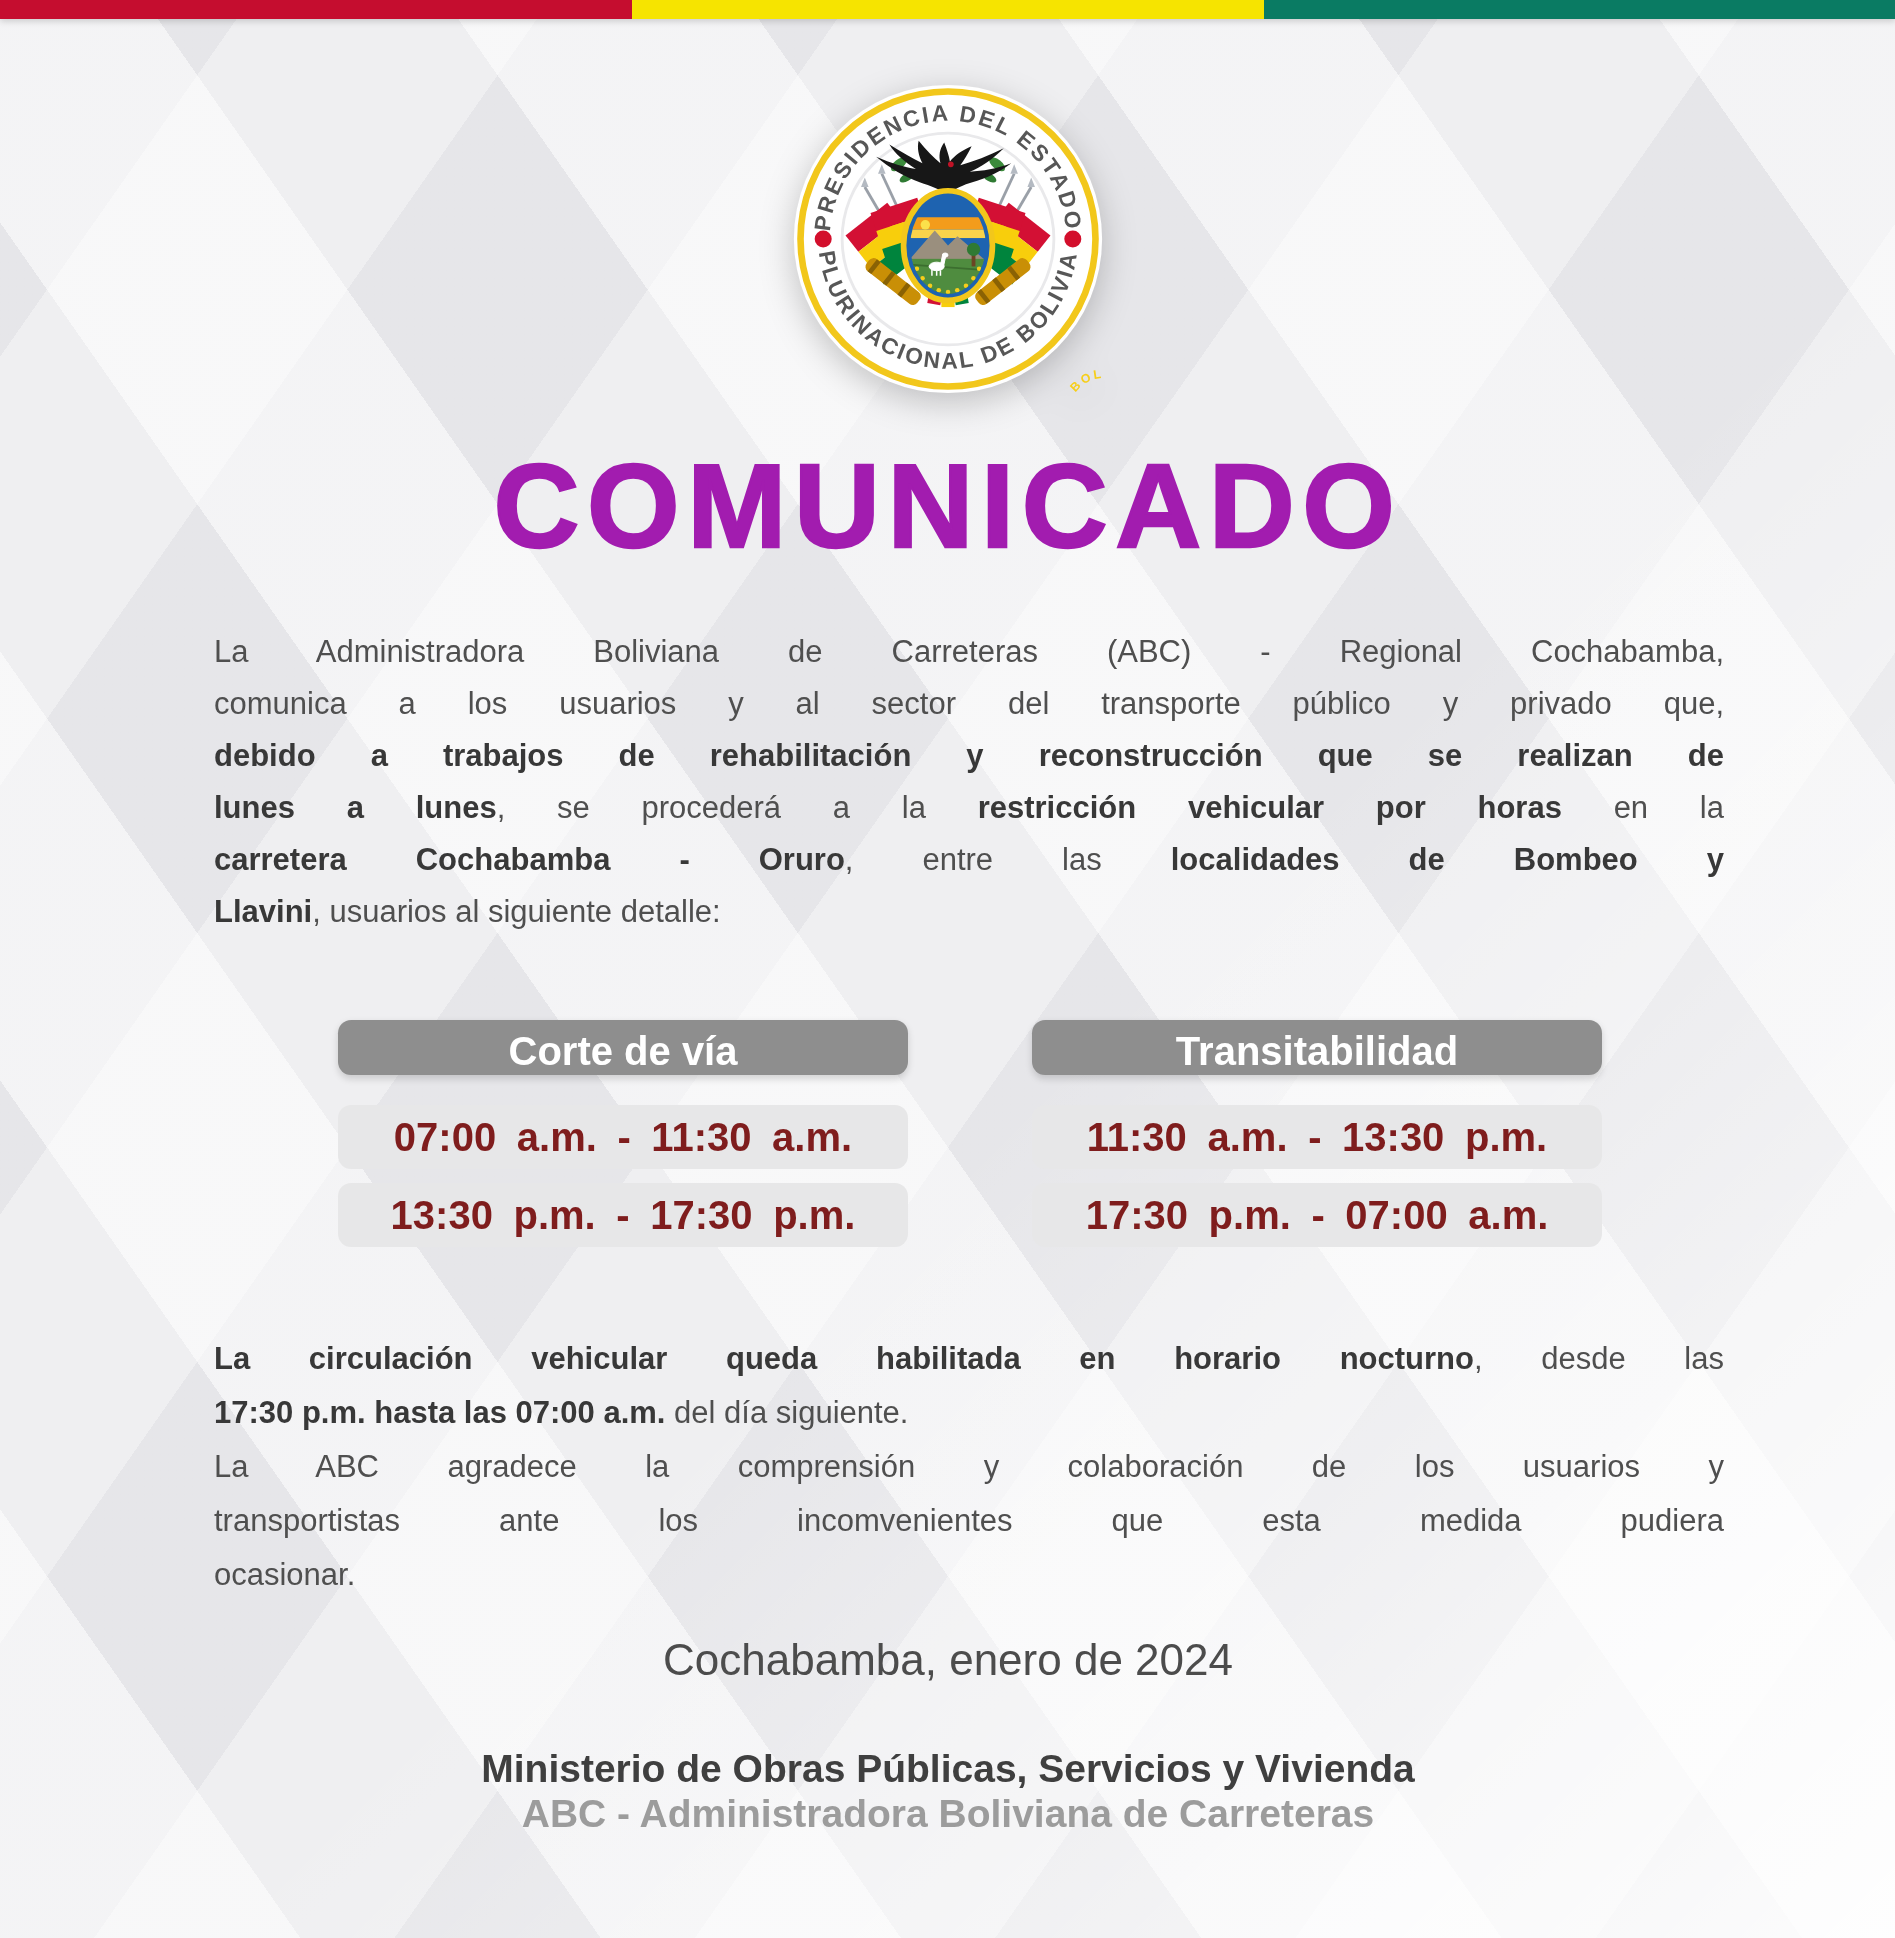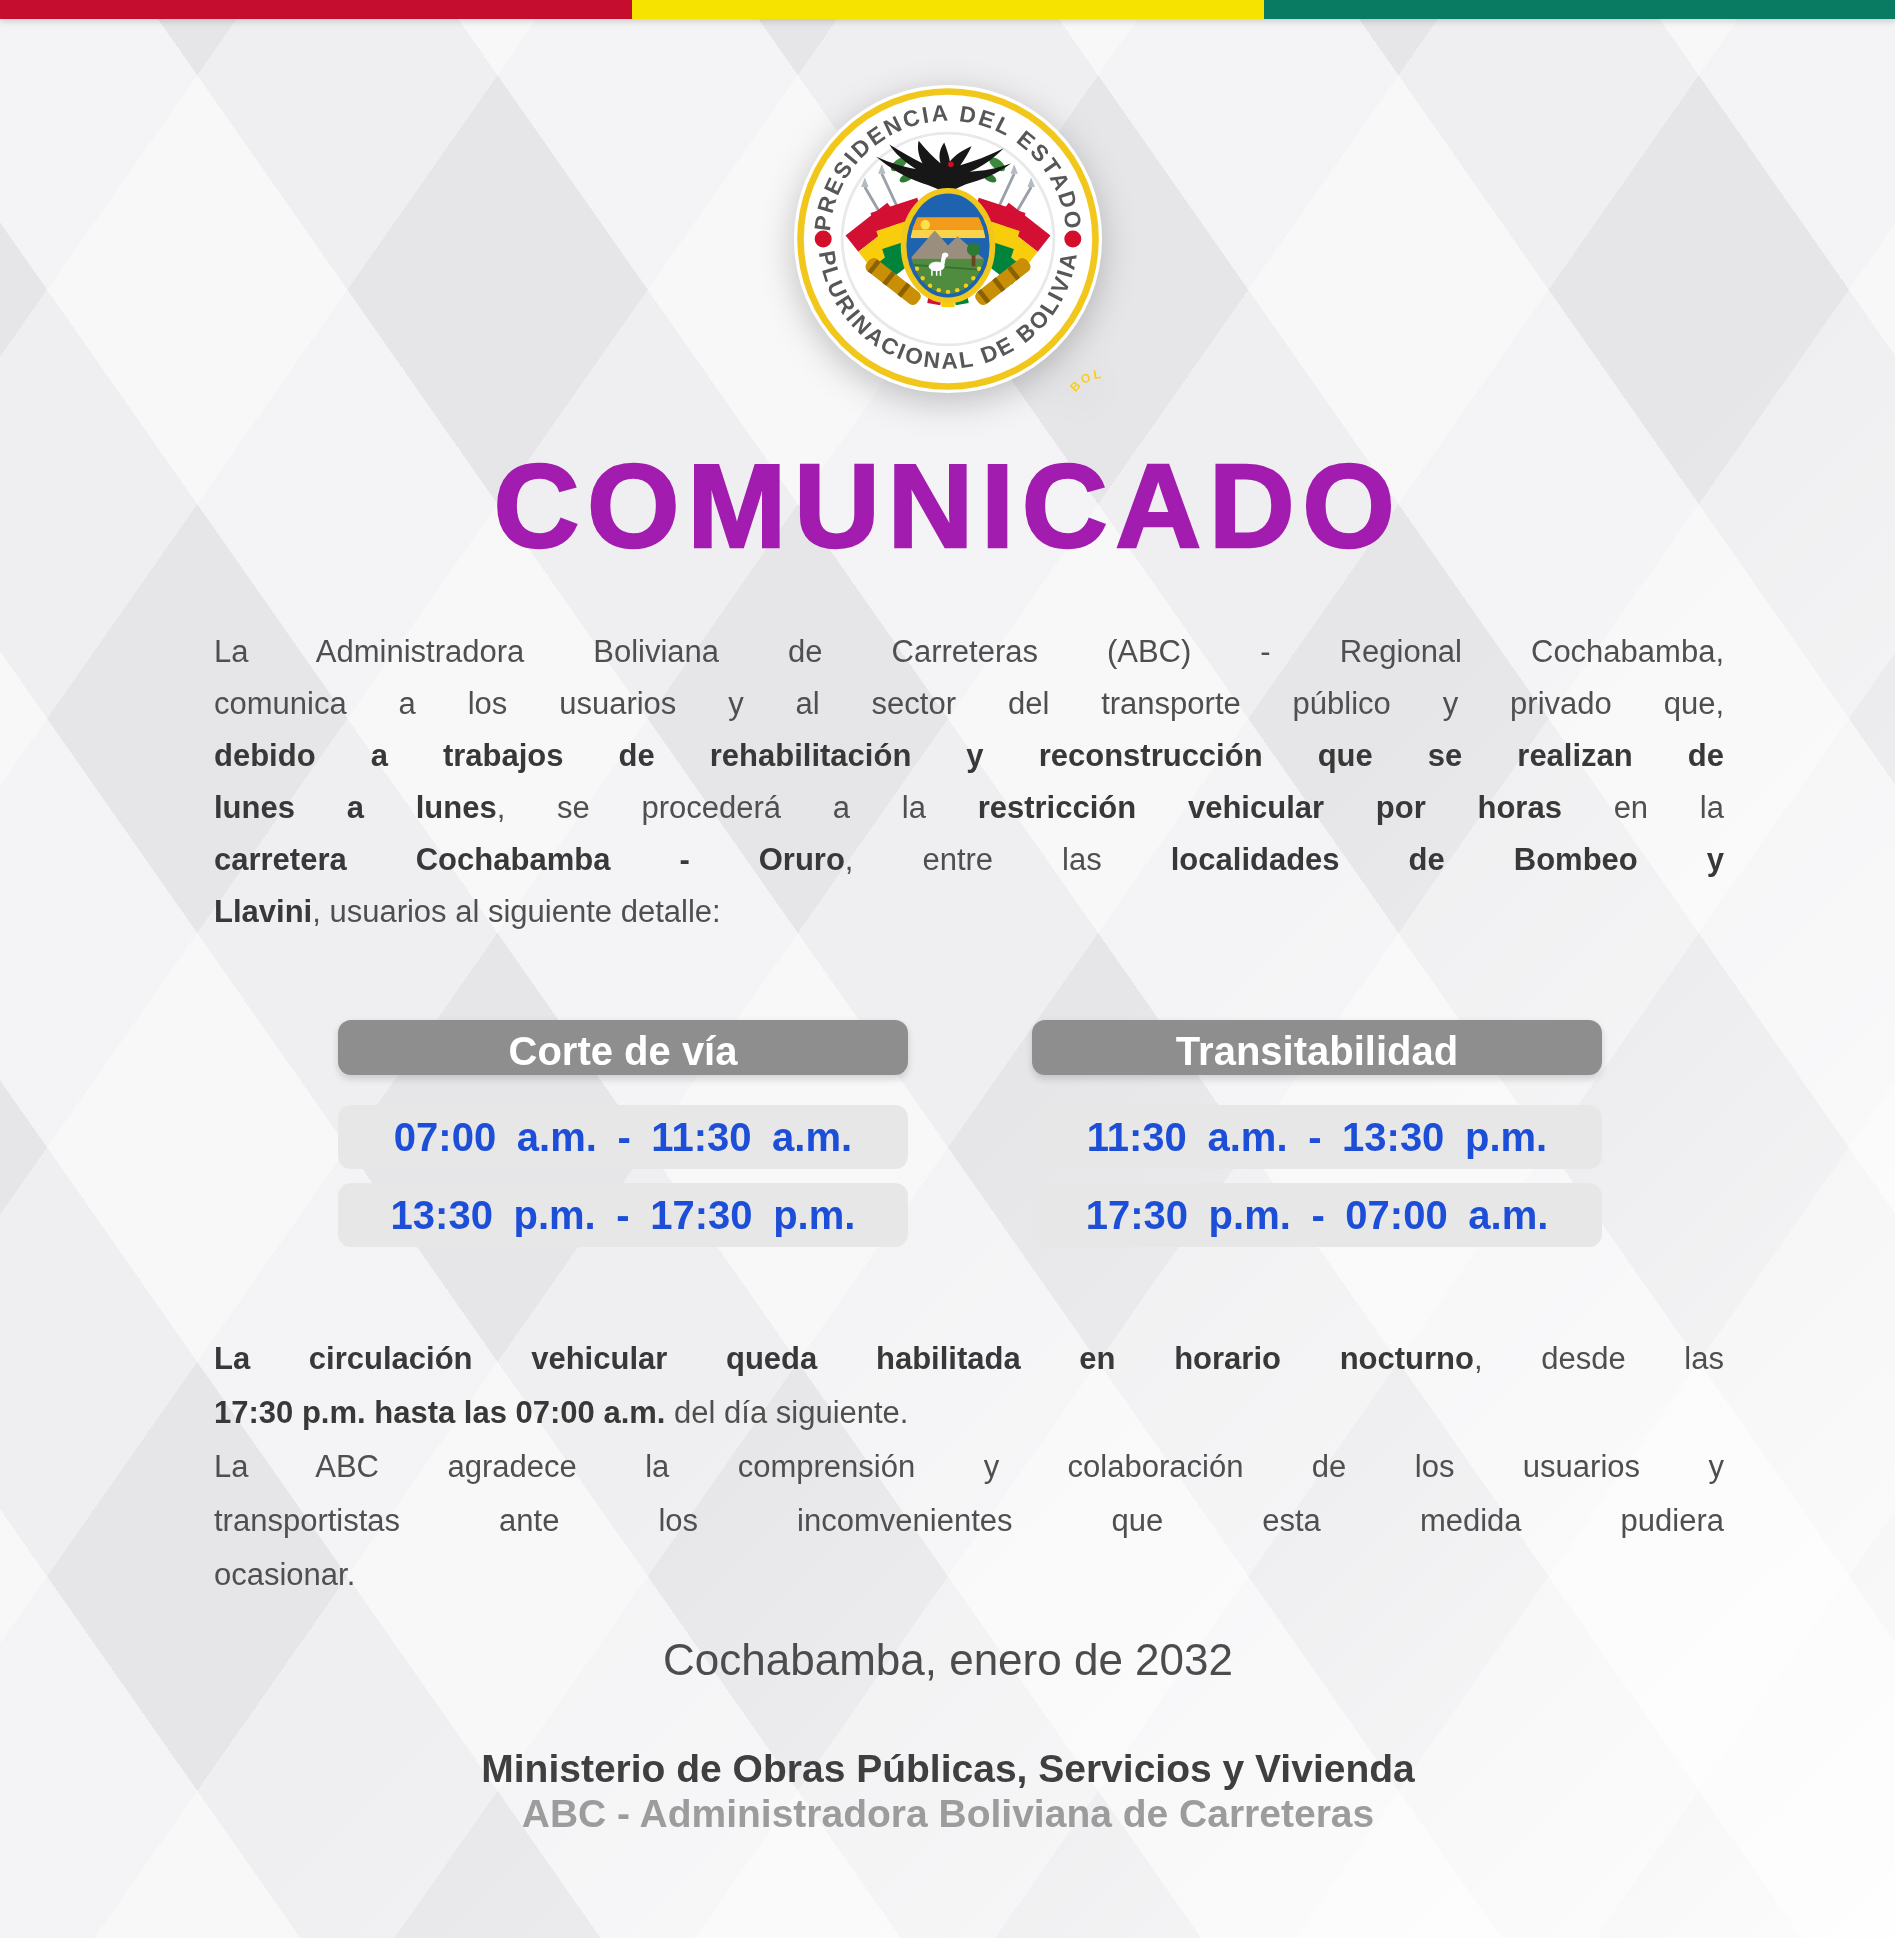--- a/index.html
+++ b/index.html
@@ -53,21 +53,21 @@
   .closing{top:1332px;}
   .sched-header{
     position:absolute; top:1020px; height:55px; width:570px;
     border-radius:13.2px; color:#ffffff; font-weight:700; font-size:40px;
     line-height:62px; text-align:center; z-index:4;
     box-shadow:0 3.8px 7.6px rgba(0,0,0,.15);
   }
   .sched-row{
     position:absolute; height:64px; width:570px; z-index:4;
     border-radius:13.2px; background:#e7e7e8;
-    color:#1d4ed8; font-weight:700; font-size:40px; line-height:64px;
+    color:#7f1d1d; font-weight:700; font-size:40px; line-height:64px;
     text-align:center; word-spacing:9.5px;
   }
   .row-a{top:1105px;} .row-b{top:1183px;}
   .sched-note{
     position:absolute; top:1255px; left:1032px; width:560px; z-index:4;
     text-align:right; font-size:28px; font-weight:700; color:#767676;
     padding-right:9.5px;
   }
 
   .dateline{
@@ -246,19 +246,19 @@
 
 
   <div class="textblock closing">
       <div class="tline just"><span class="b">La circulación vehicular queda habilitada en horario nocturno</span><span>, desde las</span></div>
       <div class="tline"><span class="b">17:30 p.m. hasta las 07:00 a.m.</span><span> del día siguiente.</span></div>
       <div class="tline just"><span>La ABC agradece la comprensión y colaboración de los usuarios y</span></div>
       <div class="tline just"><span>transportistas ante los incomvenientes que esta medida pudiera</span></div>
       <div class="tline"><span>ocasionar.</span></div>
     </div>
 
-  <div class="dateline">Cochabamba, enero de 2032</div>
+  <div class="dateline">Cochabamba, enero de 2024</div>
 
   <div class="footer1">Ministerio de Obras Públicas, Servicios y Vivienda</div>
   <div class="footer2">ABC - Administradora Boliviana de Carreteras</div>
 
 </div>
 
 
 </body></html>

